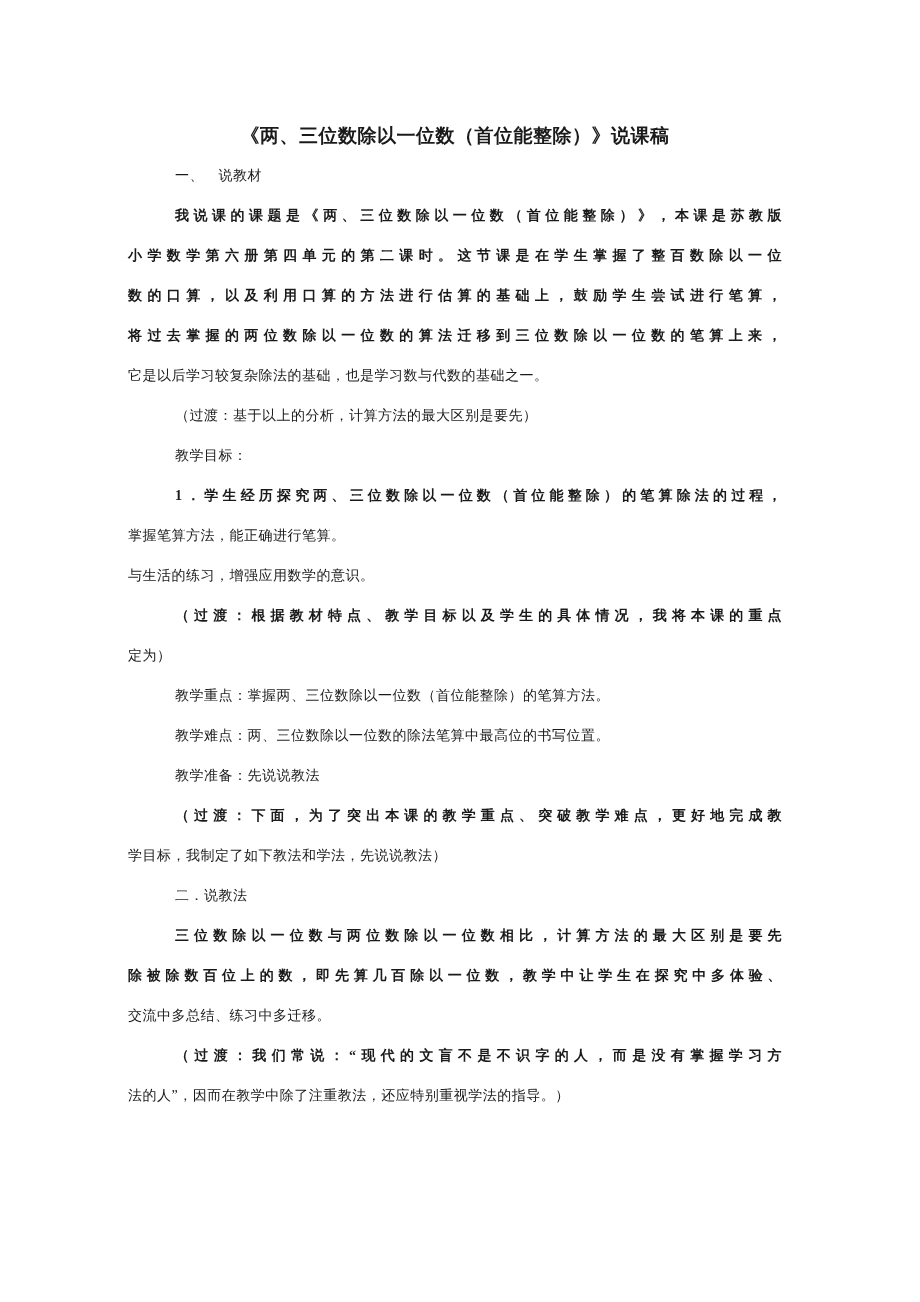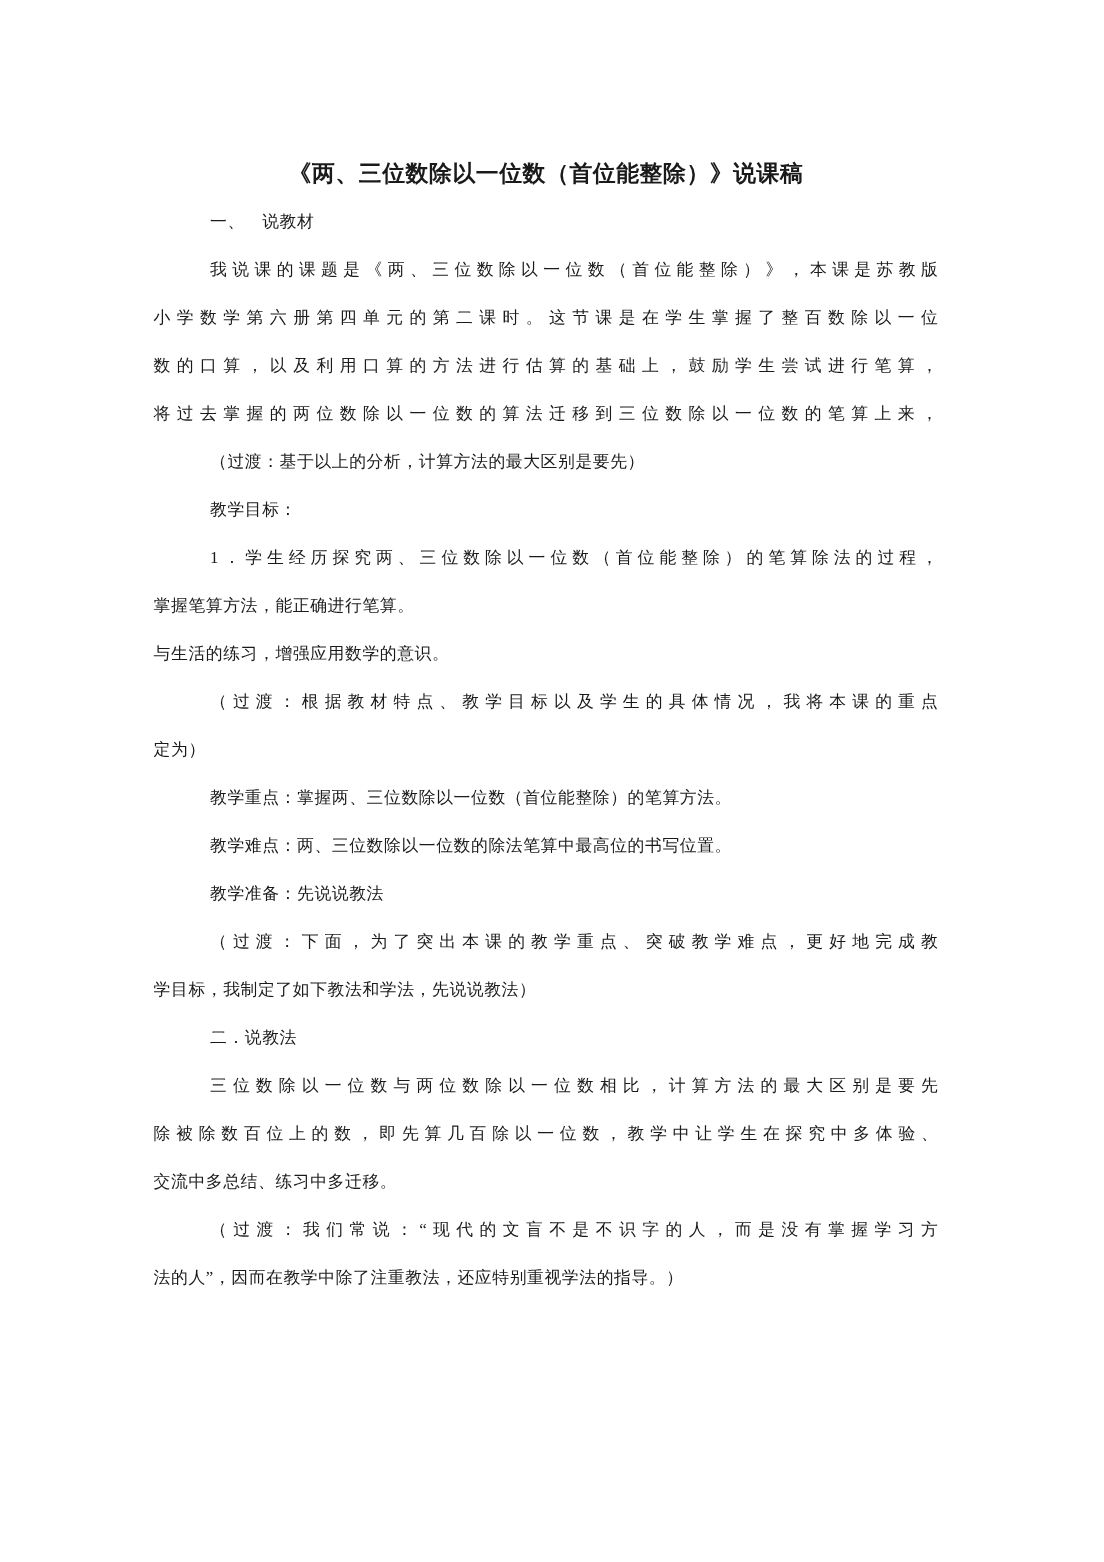--- a/index.html
+++ b/index.html
@@ -10,21 +10,21 @@
     color: #1a1a1a;
     overflow: hidden;
   }
   .page {
     position: relative;
     width: 920px; height: 1302px;
     background: #ffffff;
   }
   .doc {
     position: absolute;
-    left: 128px; top: 126px;
+    left: 128px; top: 116px;
     width: 654px;
   }
   .ln {
     height: 40px;
     line-height: 40px;
     font-size: 14px;
     text-align: left;
     white-space: nowrap;
     letter-spacing: 0.5px;
   }
@@ -33,34 +33,36 @@
     font-weight: bold;
     text-align: center;
     white-space: nowrap;
   }
   .ind { text-indent: 47px; }
   .full {
     white-space: normal;
     text-align: justify;
     text-align-last: justify;
     text-justify: inter-character;
+    font-weight: bold;
   }
 </style>
 </head>
 <body>
 
 <div class="page">
   <div class="doc">
     <div class="ln title">《两、三位数除以一位数（首位能整除）》说课稿</div>
 
     <div class="ln ind">一、　说教材</div>
     <div class="ln ind full">我说课的课题是《两、三位数除以一位数（首位能整除）》，本课是苏教版</div>
     <div class="ln full">小学数学第六册第四单元的第二课时。这节课是在学生掌握了整百数除以一位</div>
     <div class="ln full">数的口算，以及利用口算的方法进行估算的基础上，鼓励学生尝试进行笔算，</div>
     <div class="ln full">将过去掌握的两位数除以一位数的算法迁移到三位数除以一位数的笔算上来，</div>
+    <div class="ln">它是以后学习较复杂除法的基础，也是学习数与代数的基础之一。</div>
     <div class="ln ind">（过渡：基于以上的分析，计算方法的最大区别是要先）</div>
     <div class="ln ind">教学目标：</div>
     <div class="ln ind full">1．学生经历探究两、三位数除以一位数（首位能整除）的笔算除法的过程，</div>
     <div class="ln">掌握笔算方法，能正确进行笔算。</div>
     <div class="ln">与生活的练习，增强应用数学的意识。</div>
     <div class="ln ind full">（过渡：根据教材特点、教学目标以及学生的具体情况，我将本课的重点</div>
     <div class="ln">定为）</div>
     <div class="ln ind">教学重点：掌握两、三位数除以一位数（首位能整除）的笔算方法。</div>
     <div class="ln ind">教学难点：两、三位数除以一位数的除法笔算中最高位的书写位置。</div>
     <div class="ln ind">教学准备：先说说教法</div>

